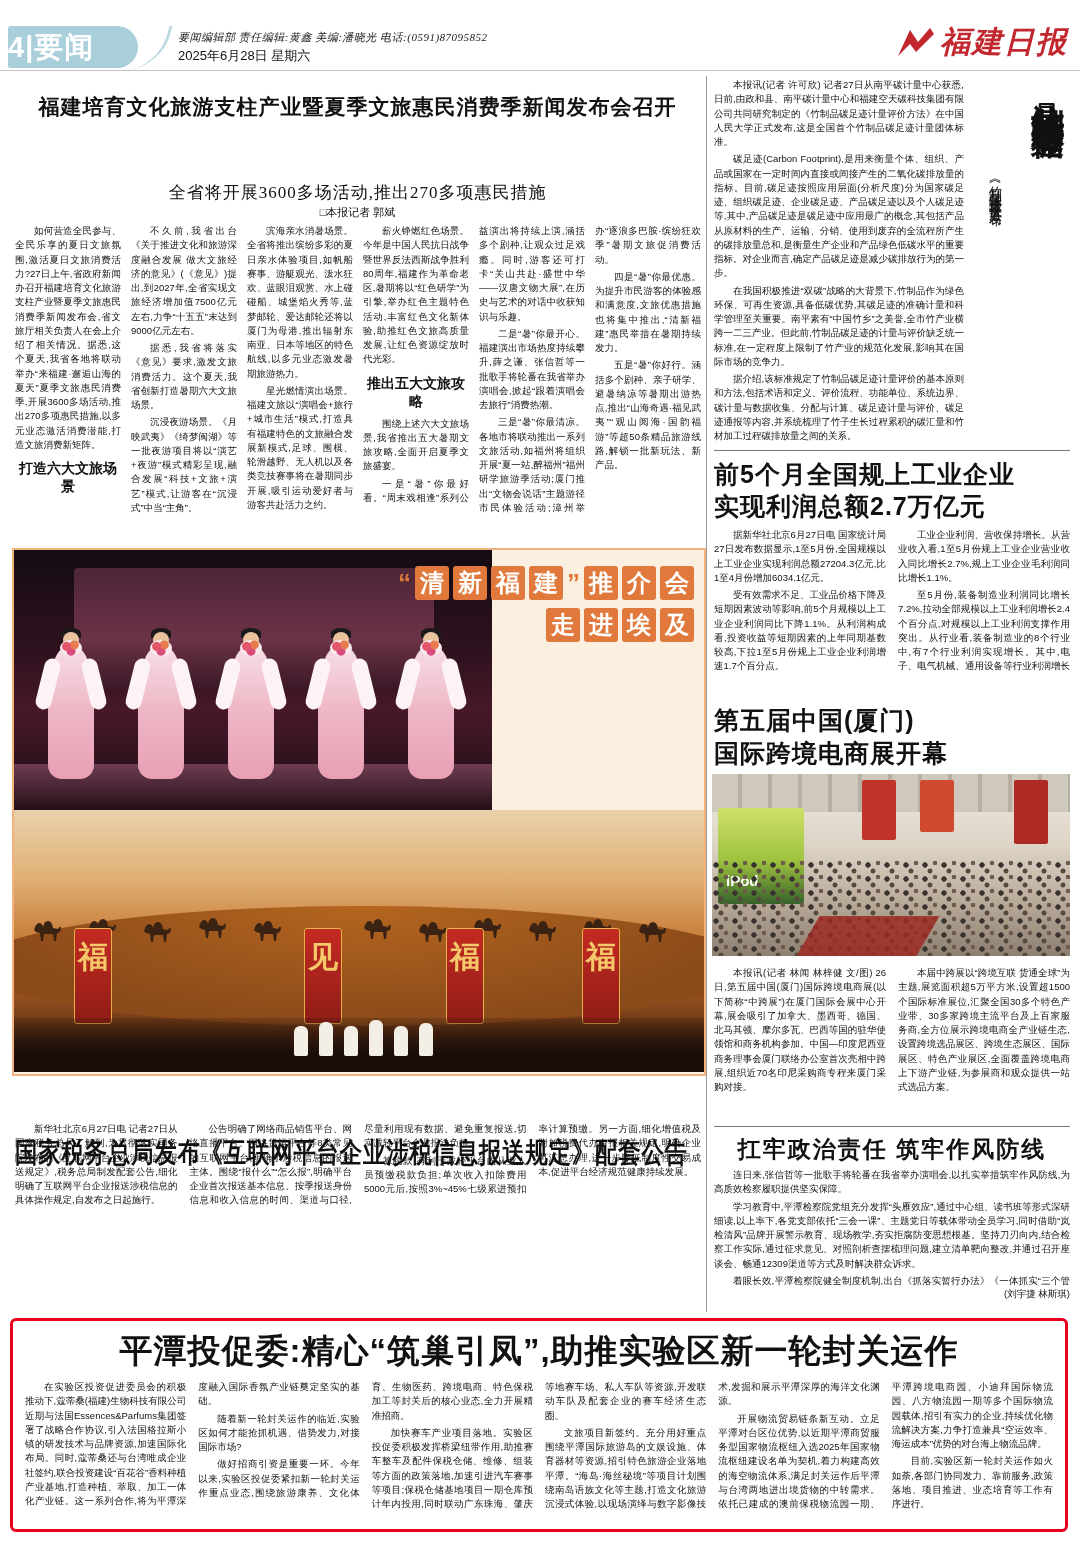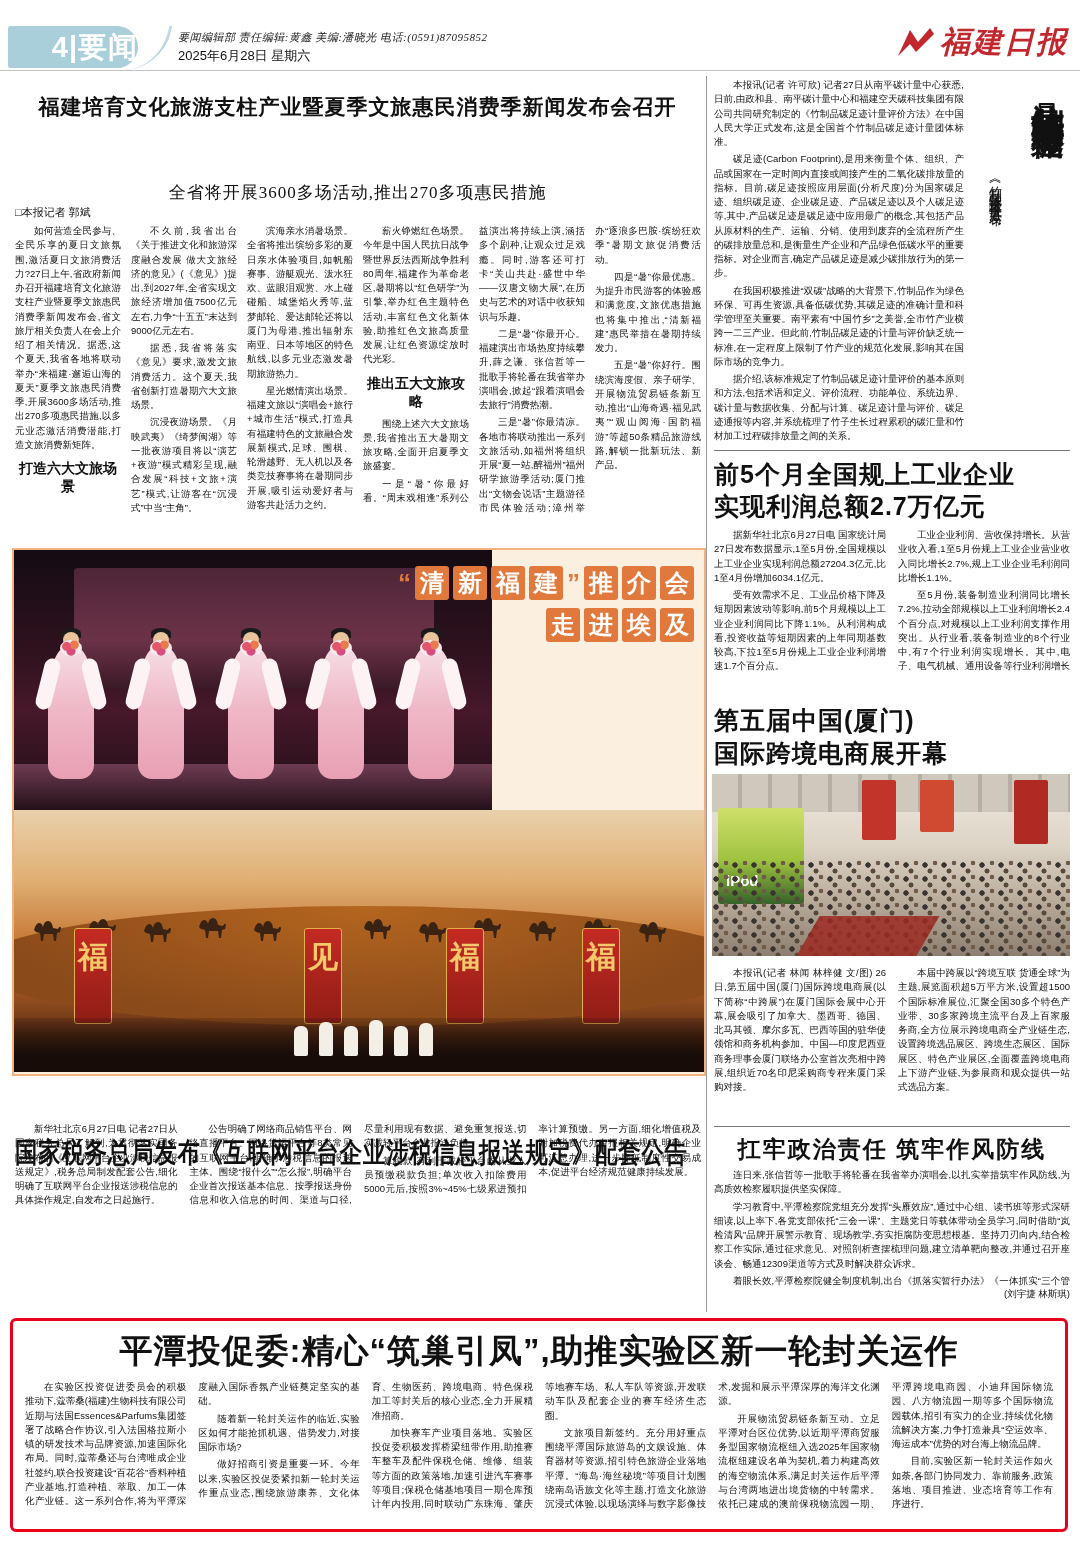--- a/index.html
+++ b/index.html
@@ -1,40 +1,40 @@
 <!DOCTYPE html>
 <html><head>
 <meta charset="utf-8">
 <style>
   html,body{margin:0;padding:0;background:#e9e9e9;}
   .page{position:relative;width:1080px;height:1542px;margin:0 auto;background:#ffffff;
         font-family:"Liberation Sans","DejaVu Sans",sans-serif;color:#111;overflow:hidden;}
   
   .mast-block{position:absolute;left:8px;top:26px;width:130px;height:42px;background:#a9cfda;
-      color:#fff;font-weight:bold;font-size:29px;line-height:42px;text-align:right;
+      color:#fff;font-weight:bold;font-size:29px;line-height:42px;text-align:left;
       border-radius:3px 22px 22px 3px;letter-spacing:1px;}
   .mast-swoosh{position:absolute;left:130px;top:26px;width:34px;height:44px;border-right:3px solid #bcd9e2;
       border-bottom-right-radius:40px;transform:skewX(-14deg);}
   .mast-editors{position:absolute;left:178px;top:30px;font-size:11px;color:#222;
       font-family:"Liberation Serif","DejaVu Serif",serif;font-style:italic;letter-spacing:.5px;}
   .mast-date{position:absolute;left:178px;top:47px;font-size:13px;font-weight:normal;}
   .logo{position:absolute;right:12px;top:22px;display:flex;align-items:center;gap:4px;}
   .logo-mark{width:40px;height:34px;}
   .logo-text{font-family:"Liberation Serif","DejaVu Serif",serif;font-style:italic;font-weight:bold;
       font-size:30px;color:#c1272d;letter-spacing:2px;}
   .header-rule{position:absolute;left:0;top:70px;width:1080px;height:1px;background:#c3c3c3;}
   .v-rule{position:absolute;left:706px;top:76px;width:1px;height:1236px;background:#9a9a9a;}
   
   .lead-kicker{position:absolute;left:15px;top:93px;width:685px;text-align:center;
       font-size:21px;font-weight:bold;letter-spacing:1px;}
   .lead-title{position:absolute;left:15px;top:118px;width:685px;text-align:center;
       font-size:47px;font-weight:bold;letter-spacing:3px;}
   .lead-sub{position:absolute;left:15px;top:181px;width:685px;text-align:center;
       font-family:"Liberation Serif","DejaVu Serif",serif;font-size:17px;letter-spacing:1px;}
-  .lead-byline{position:absolute;left:15px;top:205px;width:685px;text-align:left;font-size:11px;}
+  .lead-byline{position:absolute;left:15px;top:205px;width:685px;text-align:center;font-size:11px;}
   .lead-cols{position:absolute;left:15px;top:224px;width:686px;height:318px;overflow:hidden;
       column-count:6;column-gap:10px;}
   .bodytext p{margin:0 0 3px;text-indent:2em;font-size:9.5px;line-height:1.5;text-align:justify;}
   .bodytext h4{margin:8px 0 6px;text-indent:0;font-size:14px;text-align:center;font-weight:bold;
       break-inside:avoid;column-span:none;}
   
   .feature-box{position:absolute;left:12px;top:548px;width:690px;height:524px;
       border:2px solid #f3b27d;background:#fbf0df;overflow:hidden;}
   .stage-photo{position:absolute;left:0;top:0;width:478px;height:260px;
       background:linear-gradient(180deg,#140b12 0%,#30121f 40%,#47182a 62%,#1c0d14 100%);overflow:hidden;}
@@ -161,21 +161,21 @@
       <p>沉浸夜游场景。《月映武夷》《绮梦闽湖》等一批夜游项目将以“演艺+夜游”模式精彩呈现,融合发展“科技+文旅+演艺”模式,让游客在“沉浸式”中当“主角”。</p>
       <p>滨海亲水消暑场景。全省将推出缤纷多彩的夏日亲水体验项目,如帆船赛事、游艇观光、泼水狂欢、蓝眼泪观赏、水上碰碰船、城堡焰火秀等,蓝梦邮轮、爱达邮轮还将以厦门为母港,推出辐射东南亚、日本等地区的特色航线,以多元业态激发暑期旅游热力。</p>
       <p>星光燃情演出场景。福建文旅以“演唱会+旅行+城市生活”模式,打造具有福建特色的文旅融合发展新模式,足球、围棋、轮滑越野、无人机以及各类竞技赛事将在暑期同步开展,吸引运动爱好者与游客共赴活力之约。</p>
       <p>薪火铮燃红色场景。今年是中国人民抗日战争暨世界反法西斯战争胜利80周年,福建作为革命老区,暑期将以“红色研学”为引擎,举办红色主题特色活动,丰富红色文化新体验,助推红色文旅高质量发展,让红色资源绽放时代光彩。</p>
       <h4>推出五大文旅攻略</h4>
       <p>围绕上述六大文旅场景,我省推出五大暑期文旅攻略,全面开启夏季文旅盛宴。</p>
       <p>一是“暑”你最好看。“周末戏相逢”系列公益演出将持续上演,涵括多个剧种,让观众过足戏瘾。同时,游客还可打卡“关山共赴·盛世中华——汉唐文物大展”,在历史与艺术的对话中收获知识与乐趣。</p>
       <p>二是“暑”你最开心。福建演出市场热度持续攀升,薛之谦、张信哲等一批歌手将轮番在我省举办演唱会,掀起“跟着演唱会去旅行”消费热潮。</p>
       <p>三是“暑”你最清凉。各地市将联动推出一系列文旅活动,如福州将组织开展“夏一站,醉福州”福州研学旅游季活动;厦门推出“文物会说话”主题游径市民体验活动;漳州举办“逐浪多巴胺·缤纷狂欢季”暑期文旅促消费活动。</p>
       <p>四是“暑”你最优惠。为提升市民游客的体验感和满意度,文旅优惠措施也将集中推出,“清新福建”惠民举措在暑期持续发力。</p>
-      <p>五是“暑”你好行。围绕滨海度假、亲子研学、开展物流贸易链条新互动,推出“山海奇遇·福见武夷”“观山阅海·国韵福游”等超50条精品旅游线路,解锁一批新玩法、新产品。</p>
+      <p>五是“暑”你好行。涵括多个剧种、亲子研学、避暑纳凉等暑期出游热点,推出“山海奇遇·福见武夷”“观山阅海·国韵福游”等超50条精品旅游线路,解锁一批新玩法、新产品。</p>
     </div>
 
   <div class="feature-box">
     <div class="stage-photo">
       <div class="stage-screen"></div>
       <div class="stage-floor"></div>
       <div class="performer" style="left:28px">
           <div class="hair"></div>
           <div class="head"></div>
           <div class="gown"></div>

